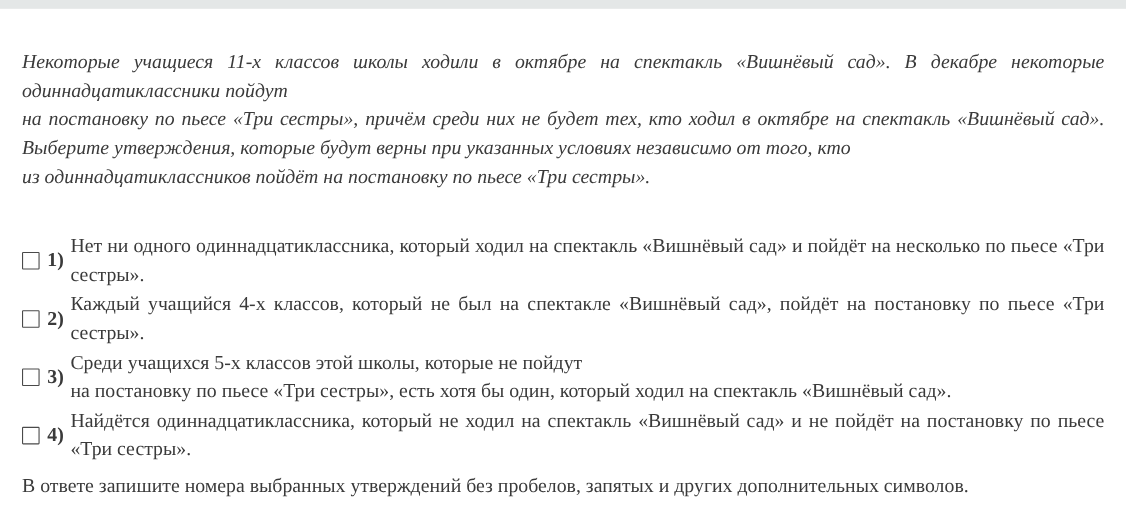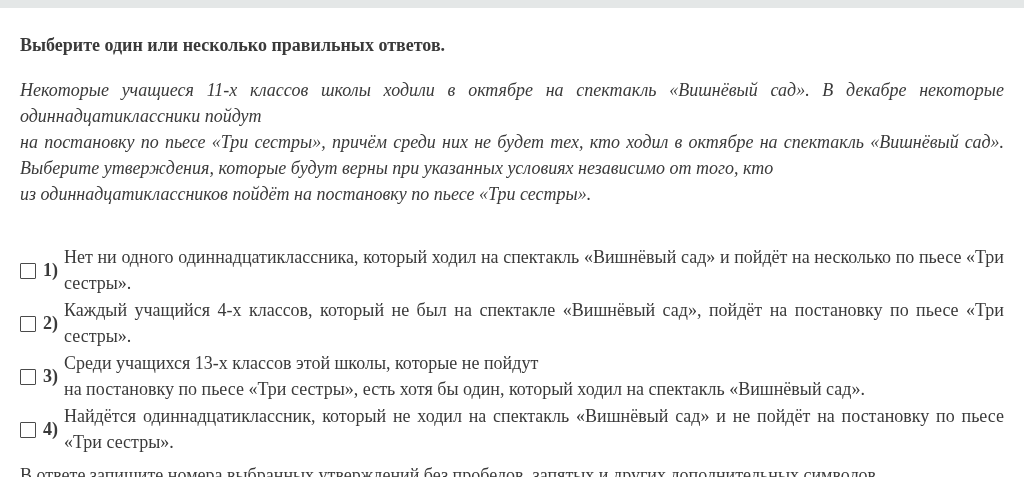--- a/index.html
+++ b/index.html
@@ -82,21 +82,20 @@
   }
 </style>
 </head>
 <body>
 
 <div class="page">
   <div class="top-bar"></div>
 
   <div class="content">
 
-    <p class="instruction">Выберите один или несколько правильных ответов.</p>
 
     <p class="body-text">Некоторые учащиеся 11-х классов школы ходили в октябре на спектакль «Вишнёвый сад». В декабре некоторые одиннадцатиклассники пойдут
 на постановку по пьесе «Три сестры», причём среди них не будет тех, кто ходил в октябре на спектакль «Вишнёвый сад». Выберите утверждения, которые будут верны при указанных условиях независимо от того, кто
 из одиннадцатиклассников пойдёт на постановку по пьесе «Три сестры».</p>
 
     <div class="options">
 
       <label class="option">
         <span class="option-lead">
           <input type="checkbox" class="cb" style="">
@@ -111,30 +110,30 @@
           <span class="option-num">2)</span>
         </span>
         <span class="option-text">Каждый учащийся 4-х классов, который не был на спектакле «Вишнёвый сад», пойдёт на постановку по пьесе «Три сестры».</span>
       </label>
 
       <label class="option">
         <span class="option-lead">
           <input type="checkbox" class="cb" style="">
           <span class="option-num">3)</span>
         </span>
-        <span class="option-text">Среди учащихся 13-х классов этой школы, которые не пойдут
+        <span class="option-text">Среди учащихся 5-х классов этой школы, которые не пойдут
 на постановку по пьесе «Три сестры», есть хотя бы один, который ходил на спектакль «Вишнёвый сад».</span>
       </label>
 
       <label class="option">
         <span class="option-lead">
           <input type="checkbox" class="cb" style="">
           <span class="option-num">4)</span>
         </span>
-        <span class="option-text">Найдётся одиннадцатиклассник, который не ходил на спектакль «Вишнёвый сад» и не пойдёт на постановку по пьесе «Три сестры».</span>
+        <span class="option-text">Найдётся одиннадцатиклассника, который не ходил на спектакль «Вишнёвый сад» и не пойдёт на постановку по пьесе «Три сестры».</span>
       </label>
 
     </div>
 
     <p class="answer-note">В ответе запишите номера выбранных утверждений без пробелов, запятых и других дополнительных символов.</p>
 
   </div>
 </div>
 
 </body></html>

